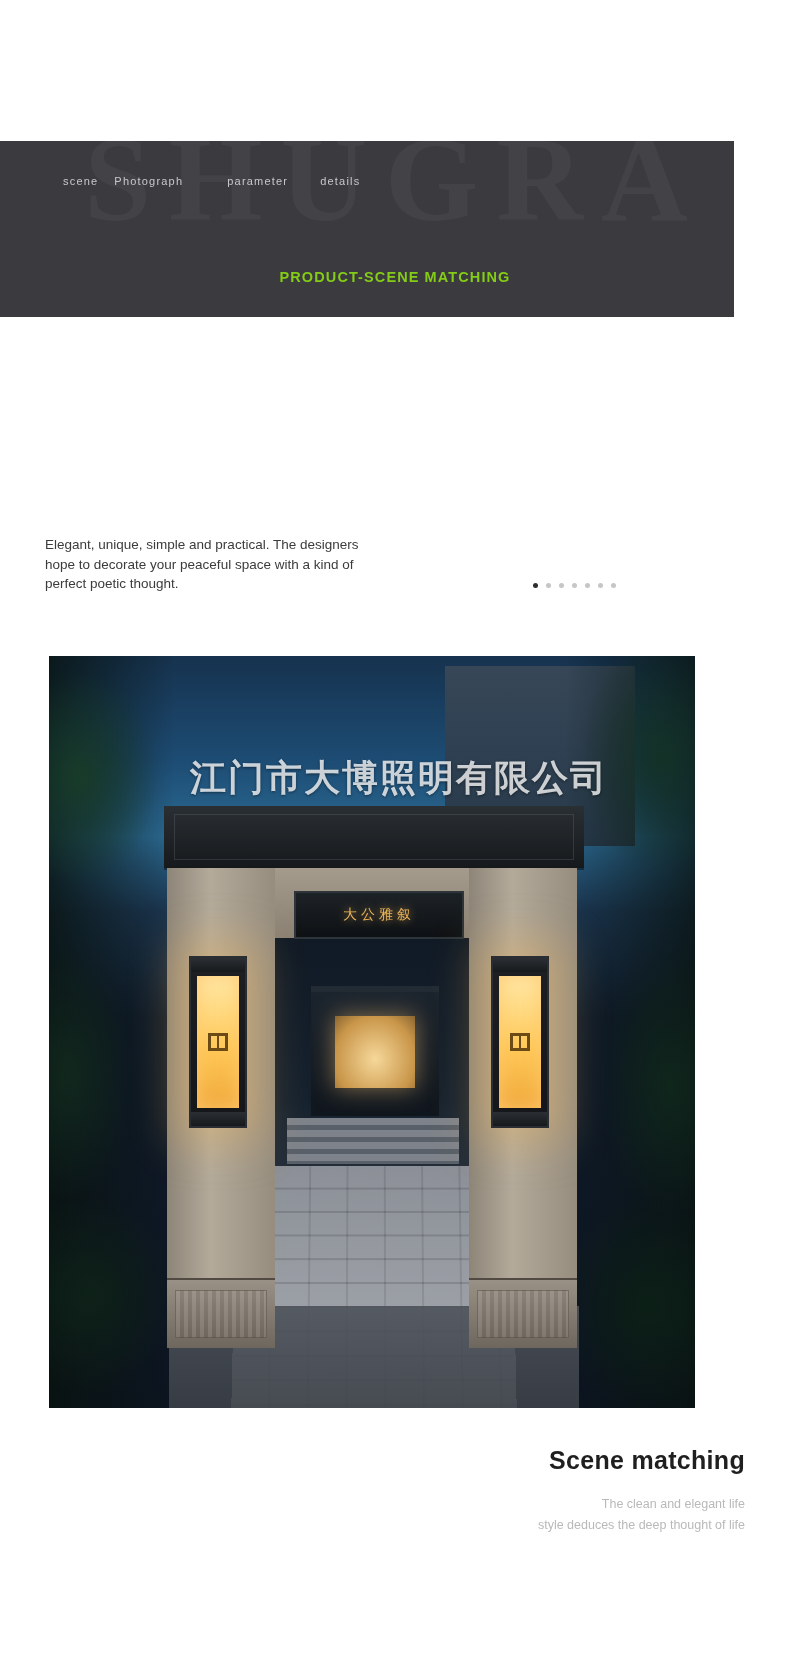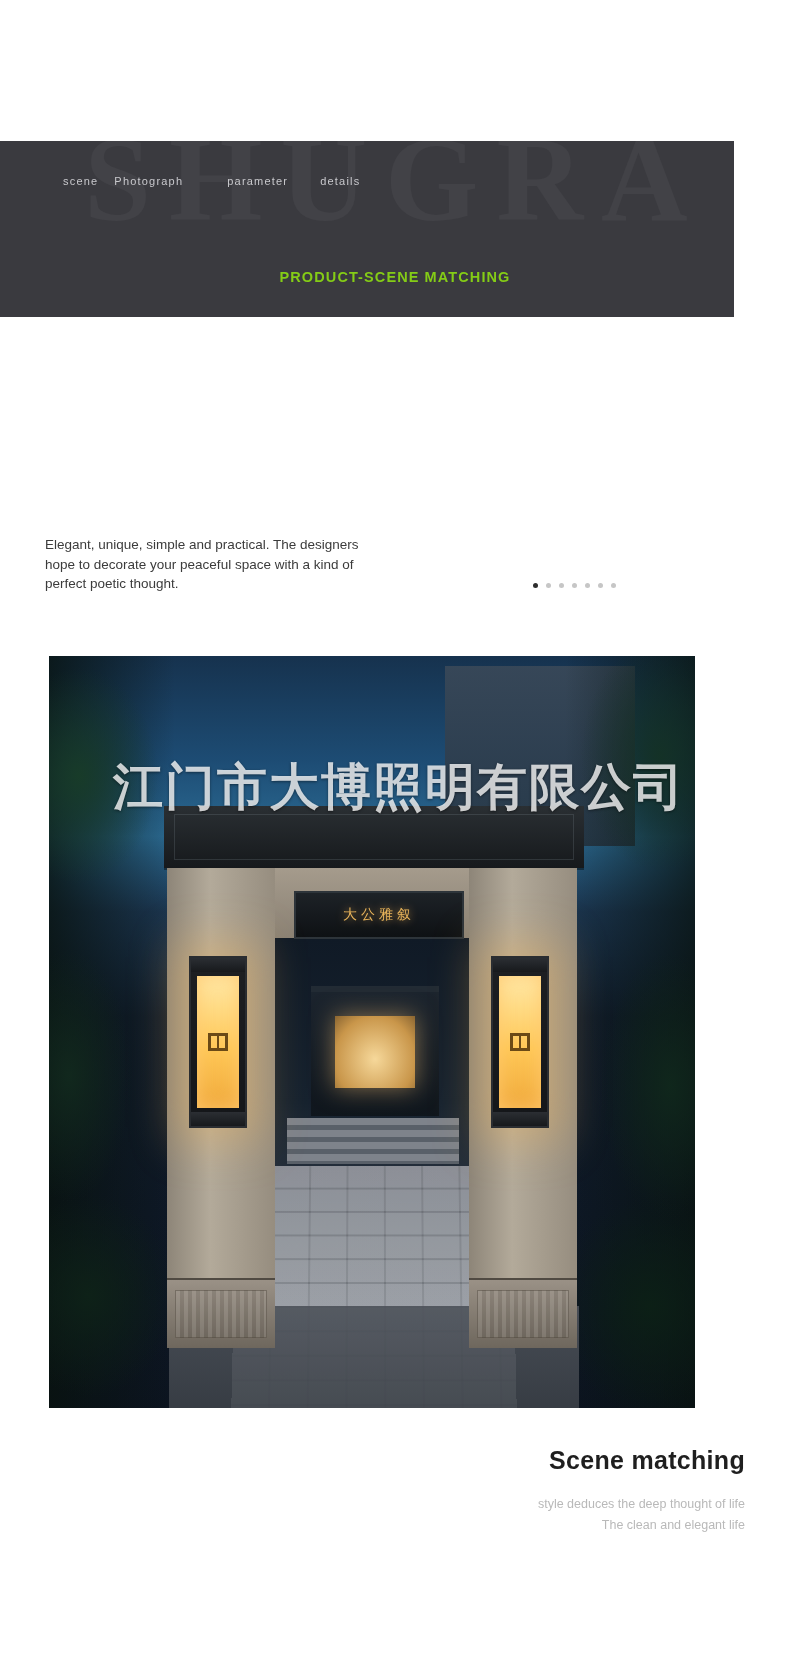--- a/index.html
+++ b/index.html
@@ -301,21 +301,21 @@
   .lamp-cap.t { top: 0; }
   .lamp-cap.b { bottom: 0; }
   
   .watermark {
     position: absolute;
     left: 0; top: 98px;
     width: 700px;
     text-align: center;
     color: rgba(255,255,255,0.78);
     font-family: "DejaVu Sans", "Liberation Sans", sans-serif;
-    font-size: 50px;
+    font-size: 36px;
     font-weight: bold;
     letter-spacing: 2px;
     text-shadow: 0 1px 3px rgba(0,0,0,0.45);
     user-select: none;
   }
 
   
   .footer {
     position: absolute;
     top: 1408px; left: 0;
@@ -411,18 +411,18 @@
       </div>
       <div class="lamp-cap b"></div>
     </div>
 
     <div class="watermark">江门市大博照明有限公司</div>
   </div>
 
   <div class="footer">
     <div class="footer-title">Scene matching</div>
     <div class="footer-sub">
+      <div>The clean and elegant life</div>
       <div>style deduces the deep thought of life</div>
-      <div>The clean and elegant life</div>
     </div>
   </div>
 
 </div>
 
 </body></html>

